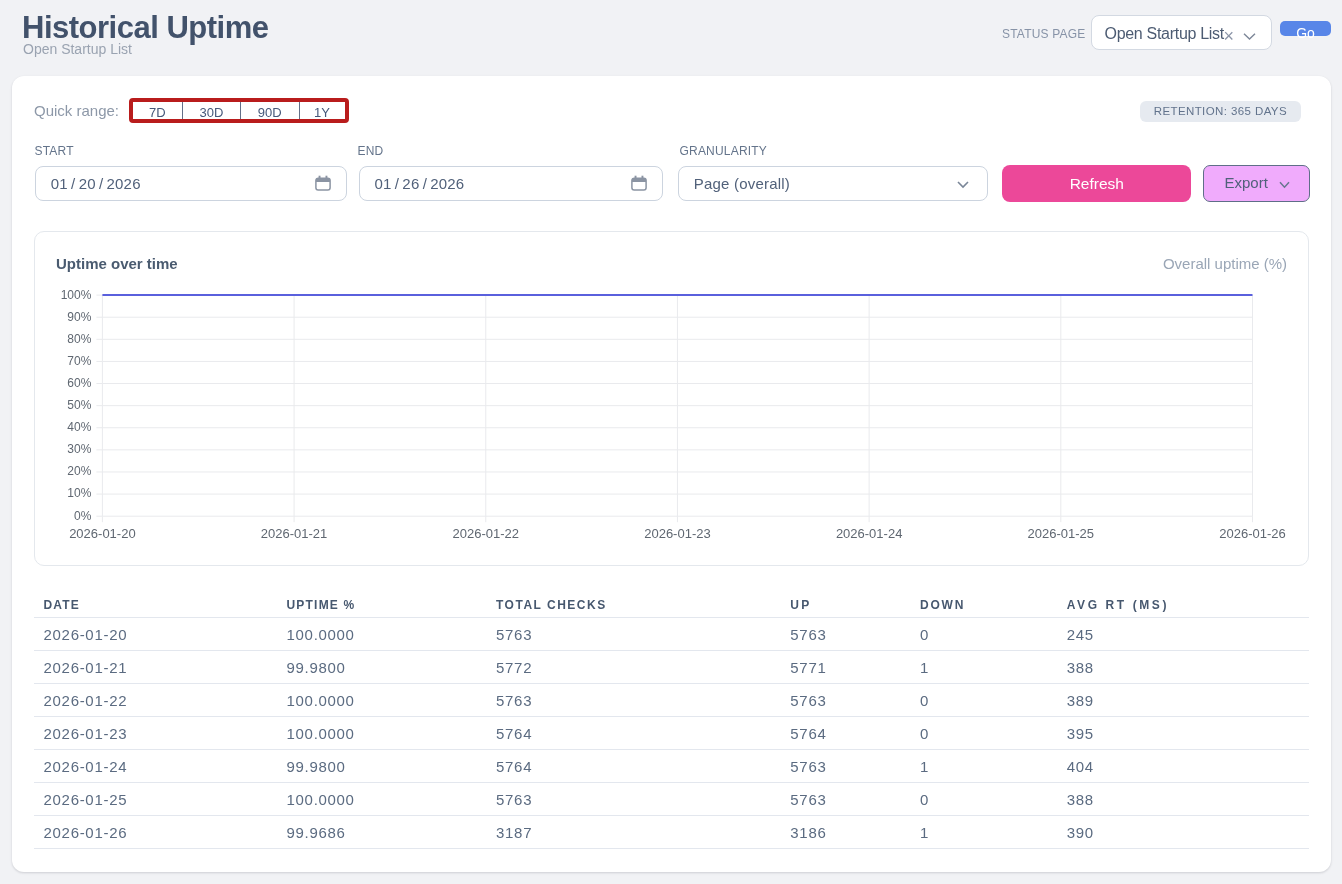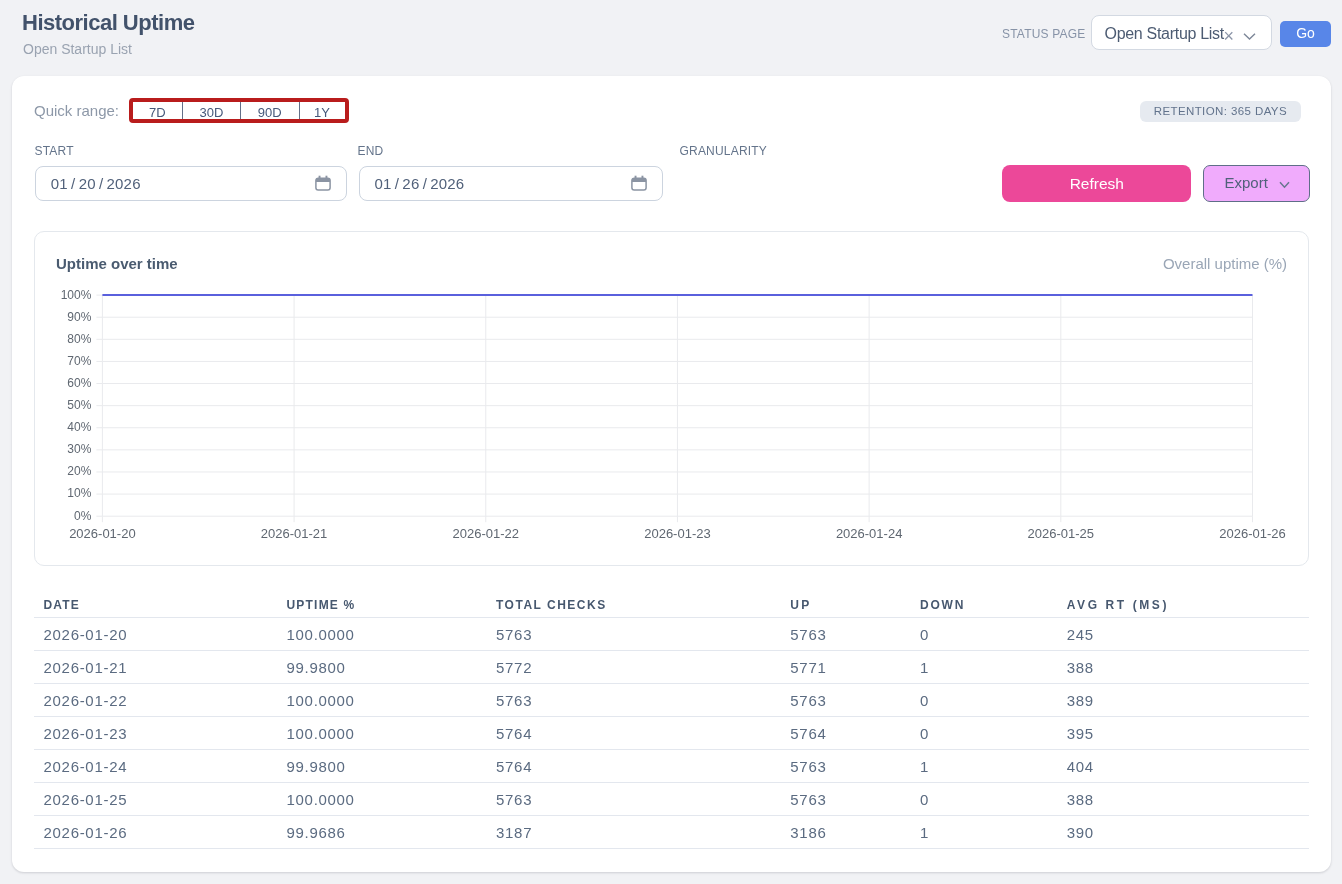--- a/index.html
+++ b/index.html
@@ -1,27 +1,27 @@
 <!DOCTYPE html>
 <html><head>
 <meta charset="utf-8">
 <style>
 * { margin:0; padding:0; box-sizing:border-box; }
 html,body { width:1342px; height:884px; overflow:hidden; }
 body { background:#f1f2f5; font-family:"Liberation Sans", sans-serif; position:relative; }
 .abs { position:absolute; }
 
 
-#title { left:22px; top:10px; font-size:22px; font-weight:700; color:#42526b; letter-spacing:-0.5px; }
+#title { left:22px; top:10px; font-size:31px; font-weight:700; color:#42526b; letter-spacing:-0.5px; }
 #subtitle { left:23px; top:40.5px; font-size:14px; color:#9aa3b1; }
 #sp-label { top:27px; left:1002px; font-size:12px; font-weight:400; color:#8793a7; letter-spacing:0.2px; }
 #sp-select { left:1091px; top:15px; width:180.5px; height:35.4px; background:#fff; border:1px solid #d3d9e2; border-radius:8px; }
 #sp-select .txt { position:absolute; left:12.5px; top:8.5px; font-size:16px; letter-spacing:-0.3px; color:#4c5b72; }
 #sp-select .x { position:absolute; left:131.5px; top:10px; font-size:18px; color:#8b95a8; }
-#go { left:1280px; top:21px; width:51px; height:26px; background:#5886e8; border-radius:5px; color:#fff; font-size:14px; text-align:center; line-height:25.5px; }
+#go { left:1280px; top:21px; width:51px; height:15px; background:#5886e8; border-radius:5px; color:#fff; font-size:14px; text-align:center; line-height:25.5px; }
 
 
 #card { left:11.5px; top:76px; width:1319px; height:796px; background:#fff; border-radius:12px; box-shadow:0 1px 2px rgba(16,24,40,0.06), 0 1px 3px rgba(16,24,40,0.1); }
 
 #qr-label { left:22.5px; top:26px; font-size:15px; color:#8d98a8; }
 #qr-group { left:117px; top:22px; height:24.5px; display:flex; border:4px solid #b91c1c; border-radius:4px; overflow:hidden; }
 #qr-group div { font-size:13px; color:#46597a; line-height:22.5px; text-align:center; }
 #qr-group div + div { border-left:1px solid #637089; }
 
 #badge { top:24.5px; right:29.5px; height:21px; background:#e6eaf0; border-radius:6px; font-size:11.5px; font-weight:400; color:#62738c; letter-spacing:0.4px; line-height:21px; padding:0 14px; }
@@ -83,20 +83,26 @@
         <rect x="10.5" y="0.7" width="1.9" height="3" fill="#8b94a3"></rect>
       </svg>
   </div>
   <div class="abs input" style="left:347px;width:304px">
     <span class="val">01 / 26 / 2026</span>
     <svg class="cal" width="16" height="16" viewBox="0 0 16 16">
         <rect x="0.9" y="3.2" width="14.2" height="11.9" rx="2.3" fill="none" stroke="#8b94a3" stroke-width="1.5"></rect>
         <path d="M1 6.9 h14 v-1.7 a2.2 2.2 0 0 0 -2.2 -2.2 h-9.6 a2.2 2.2 0 0 0 -2.2 2.2 z" fill="#8b94a3"></path>
         <rect x="3.6" y="0.7" width="1.9" height="3" fill="#8b94a3"></rect>
         <rect x="10.5" y="0.7" width="1.9" height="3" fill="#8b94a3"></rect>
+      </svg>
+  </div>
+  <div class="abs input" style="left:666.3px;width:310px">
+    <span class="val">Page (overall)</span>
+    <svg class="chev" style="right:17px;top:12px" width="14" height="12" viewBox="0 0 14 12">
+        <path d="M2 3 L7 8 L12 3" fill="none" stroke="#7a8698" stroke-width="1.6"></path>
       </svg>
   </div>
   <div class="abs" id="refresh">Refresh</div>
   <div class="abs" id="export">
     <span>Export</span>
     <svg class="chev" style="left:75px;top:14.5px" width="11" height="8" viewBox="0 0 11 8">
         <path d="M1 1.2 L5.5 6.2 L10 1.2" fill="none" stroke="#68778f" stroke-width="1.5"></path>
       </svg>
   </div>
 

